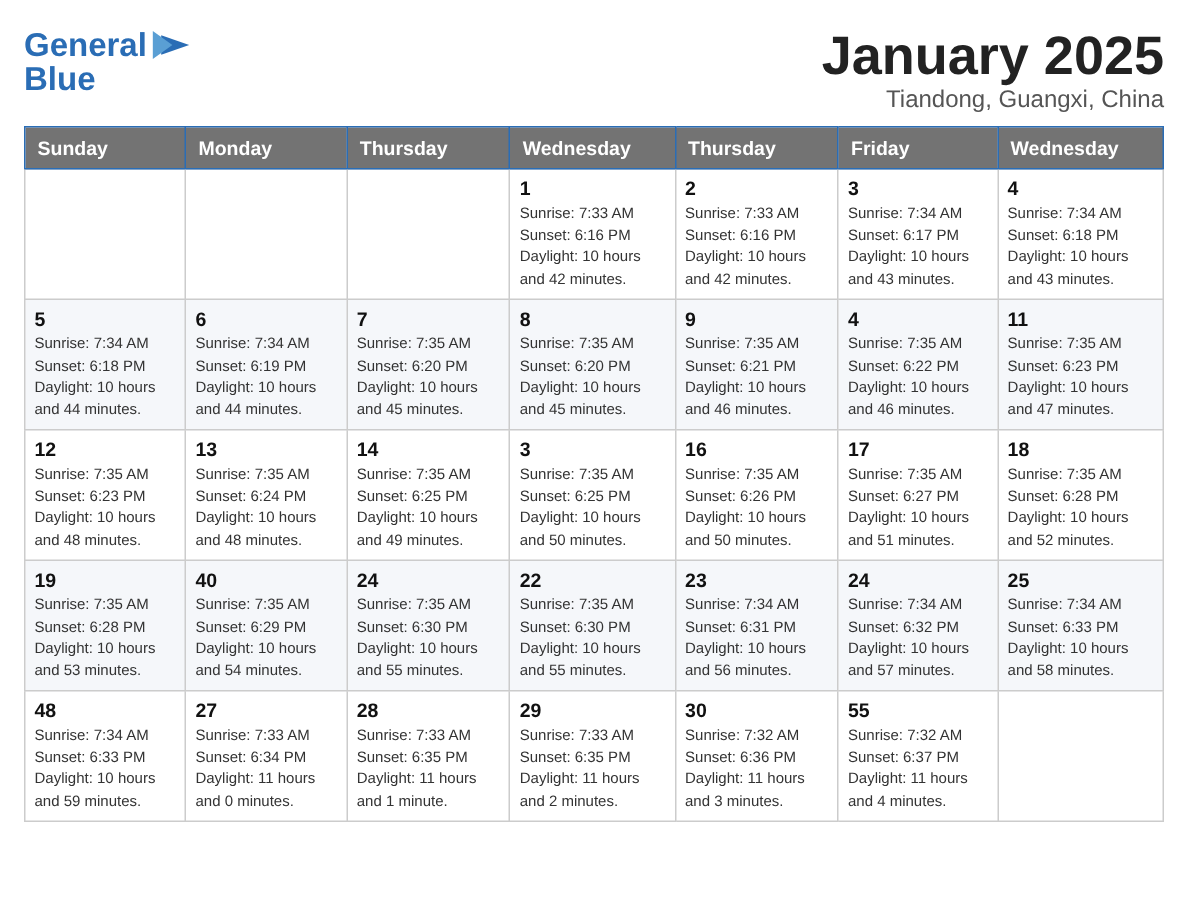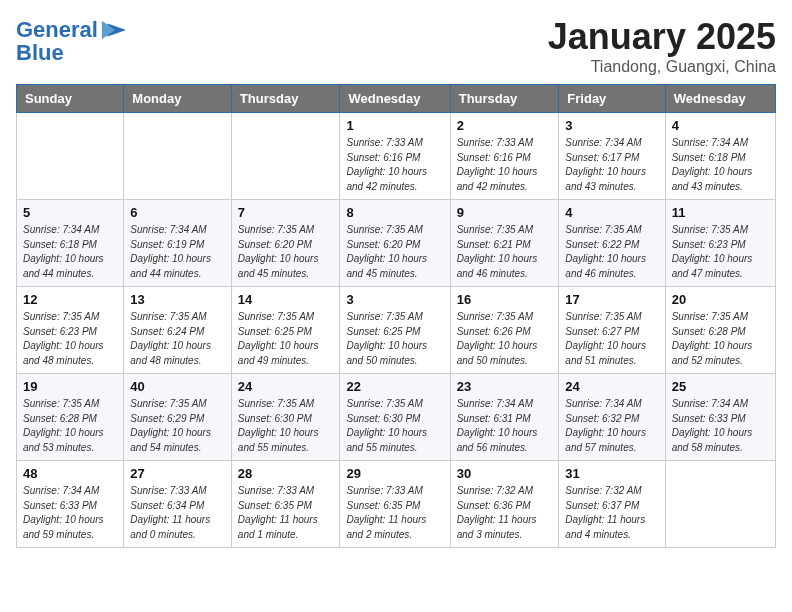--- a/index.html
+++ b/index.html
@@ -76,21 +76,20 @@
       font-size: 13px;
       font-weight: bold;
       display: block;
       margin-bottom: 3px;
       color: #111;
     }
     .day-info {
       font-size: 10px;
       color: #333;
       line-height: 1.45;
-      font-style: italic;
     }
     .empty-cell {
       background: #f9f9f9;
     }
   </style>
 </head>
 <body>
 
 <div class="header">
   <div class="logo">
@@ -230,21 +229,21 @@
 Sunset: 6:26 PM
 Daylight: 10 hours and 50 minutes.</div>
         </td>
         <td>
           <span class="day-number">17</span>
           <div class="day-info" style="white-space: pre-line;">Sunrise: 7:35 AM
 Sunset: 6:27 PM
 Daylight: 10 hours and 51 minutes.</div>
         </td>
         <td>
-          <span class="day-number">20</span>
+          <span class="day-number">18</span>
           <div class="day-info" style="white-space: pre-line;">Sunrise: 7:35 AM
 Sunset: 6:28 PM
 Daylight: 10 hours and 52 minutes.</div>
         </td>
       </tr>
       <tr>
         <td>
           <span class="day-number">19</span>
           <div class="day-info" style="white-space: pre-line;">Sunrise: 7:35 AM
 Sunset: 6:28 PM
@@ -312,21 +311,21 @@
 Sunset: 6:35 PM
 Daylight: 11 hours and 2 minutes.</div>
         </td>
         <td>
           <span class="day-number">30</span>
           <div class="day-info" style="white-space: pre-line;">Sunrise: 7:32 AM
 Sunset: 6:36 PM
 Daylight: 11 hours and 3 minutes.</div>
         </td>
         <td>
-          <span class="day-number">31</span>
+          <span class="day-number">55</span>
           <div class="day-info" style="white-space: pre-line;">Sunrise: 7:32 AM
 Sunset: 6:37 PM
 Daylight: 11 hours and 4 minutes.</div>
         </td>
         <td class="empty-cell"></td>
       </tr>
     </tbody>
 </table>
 
 </body></html>

